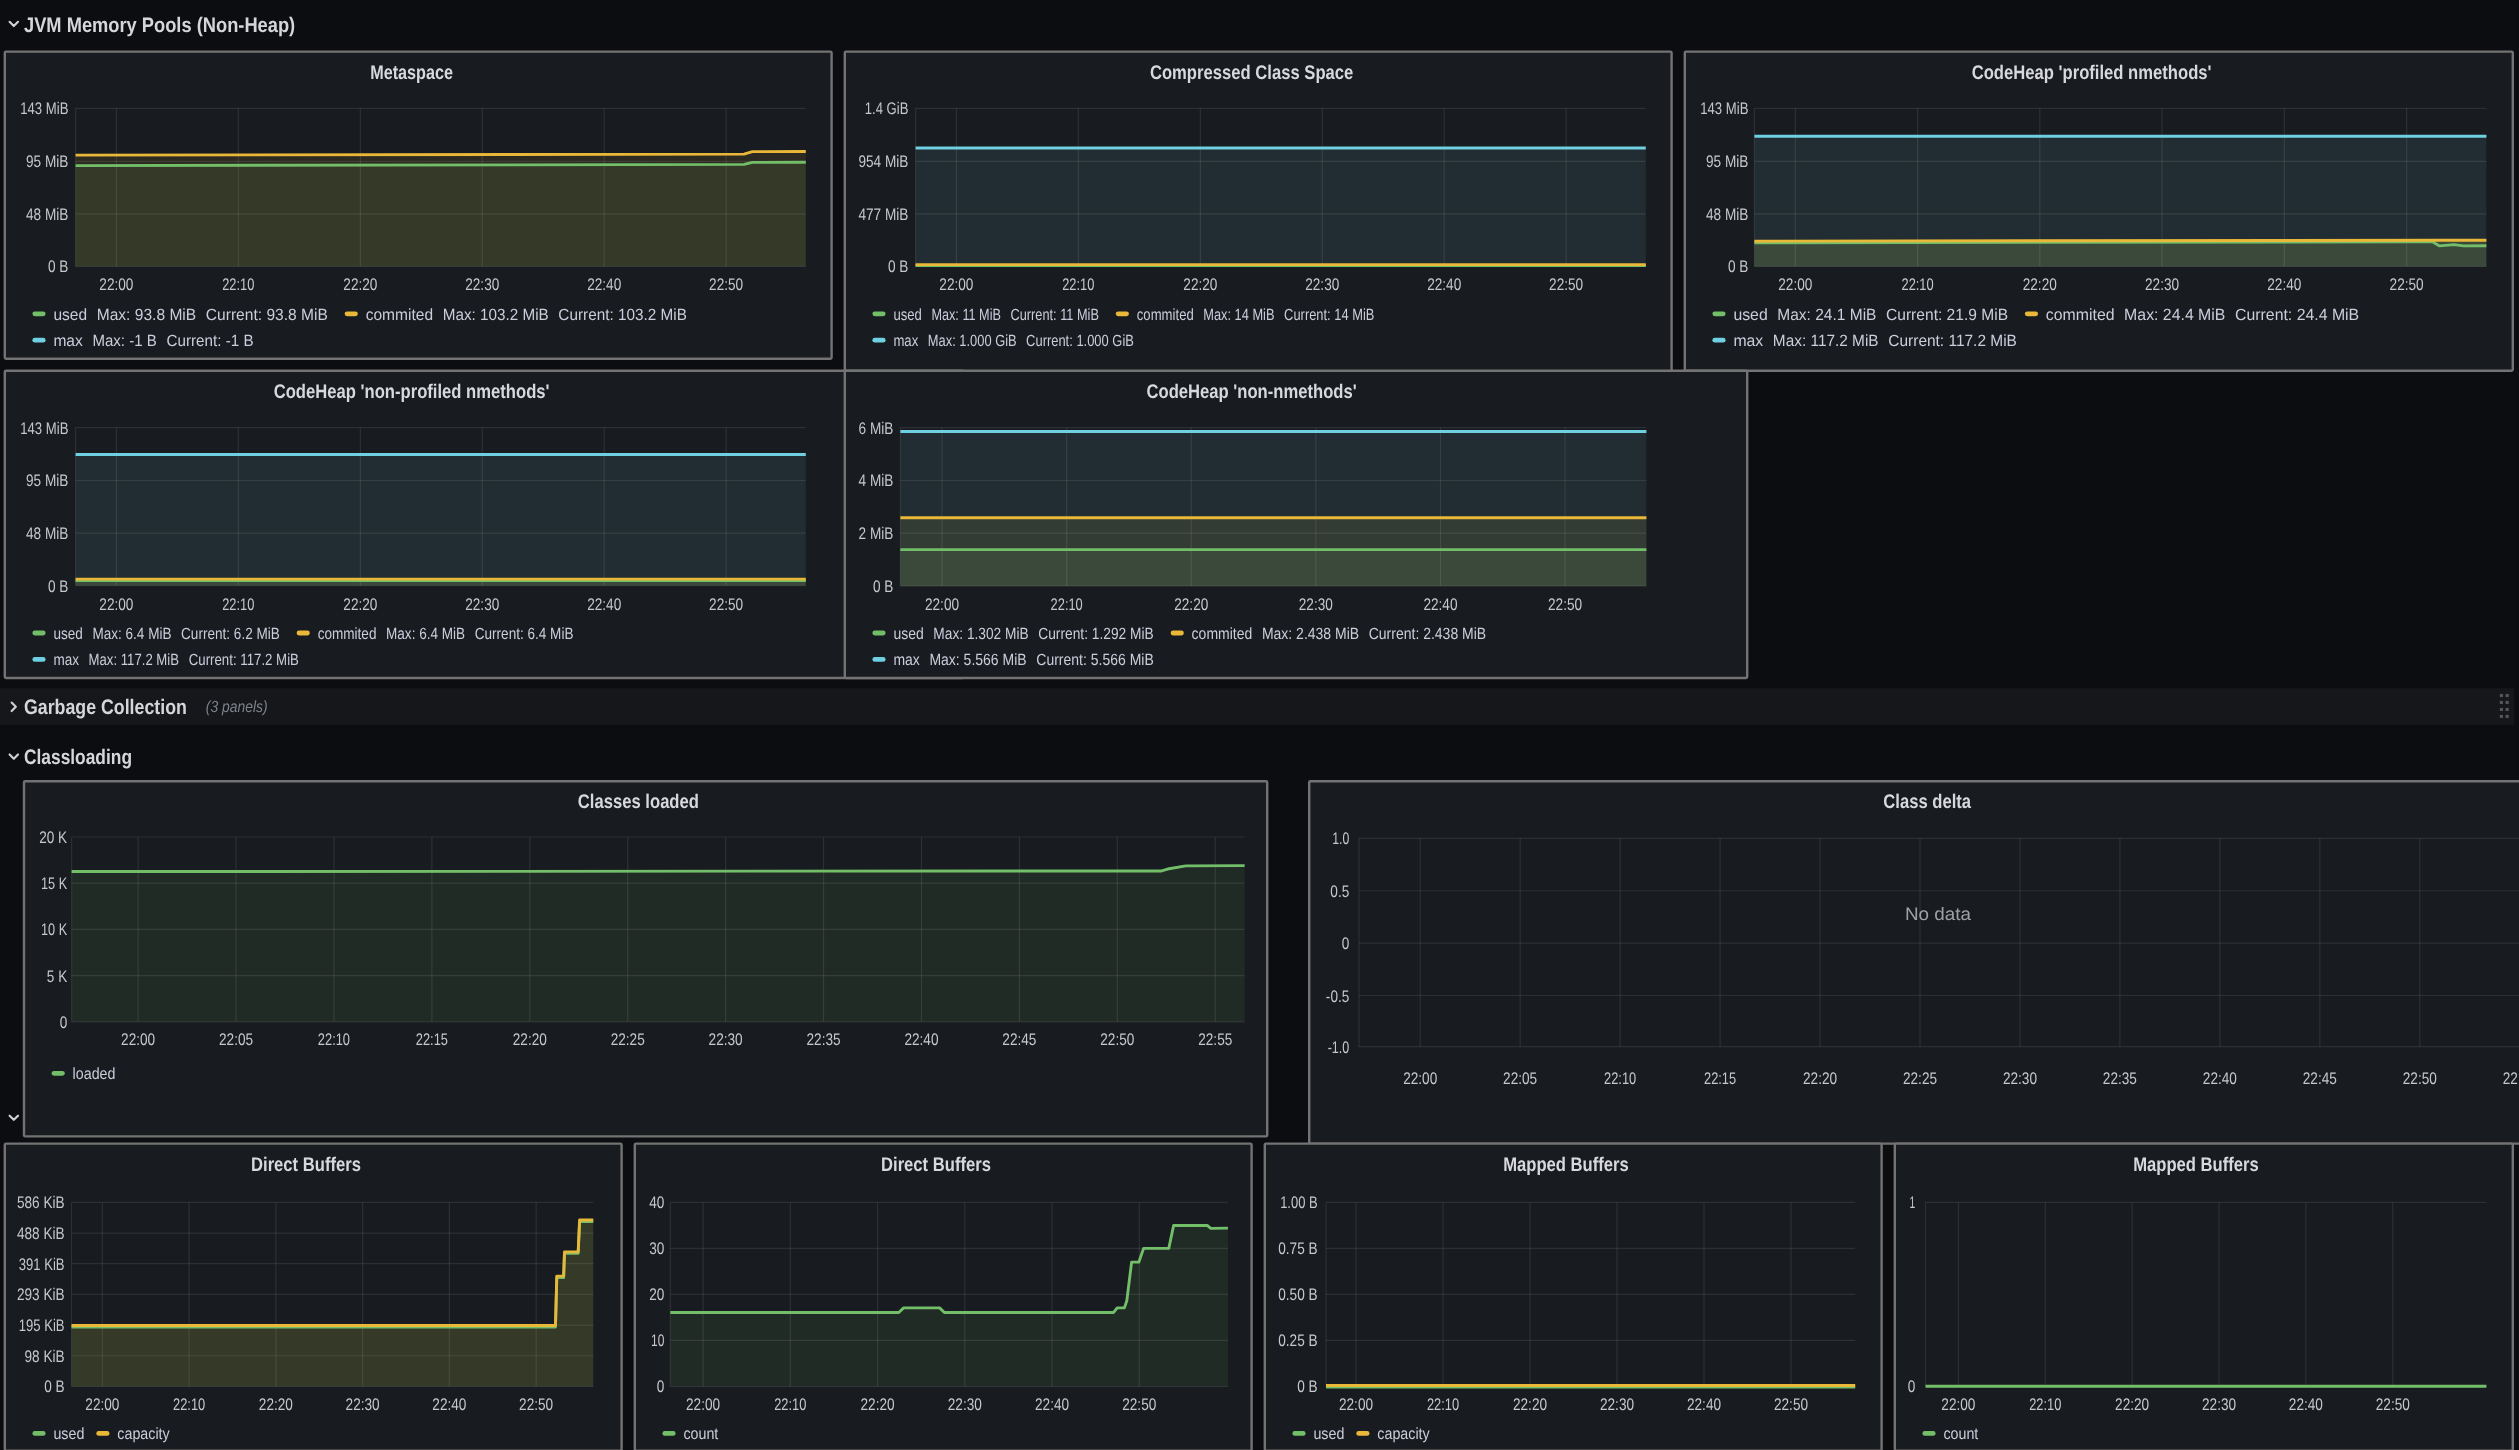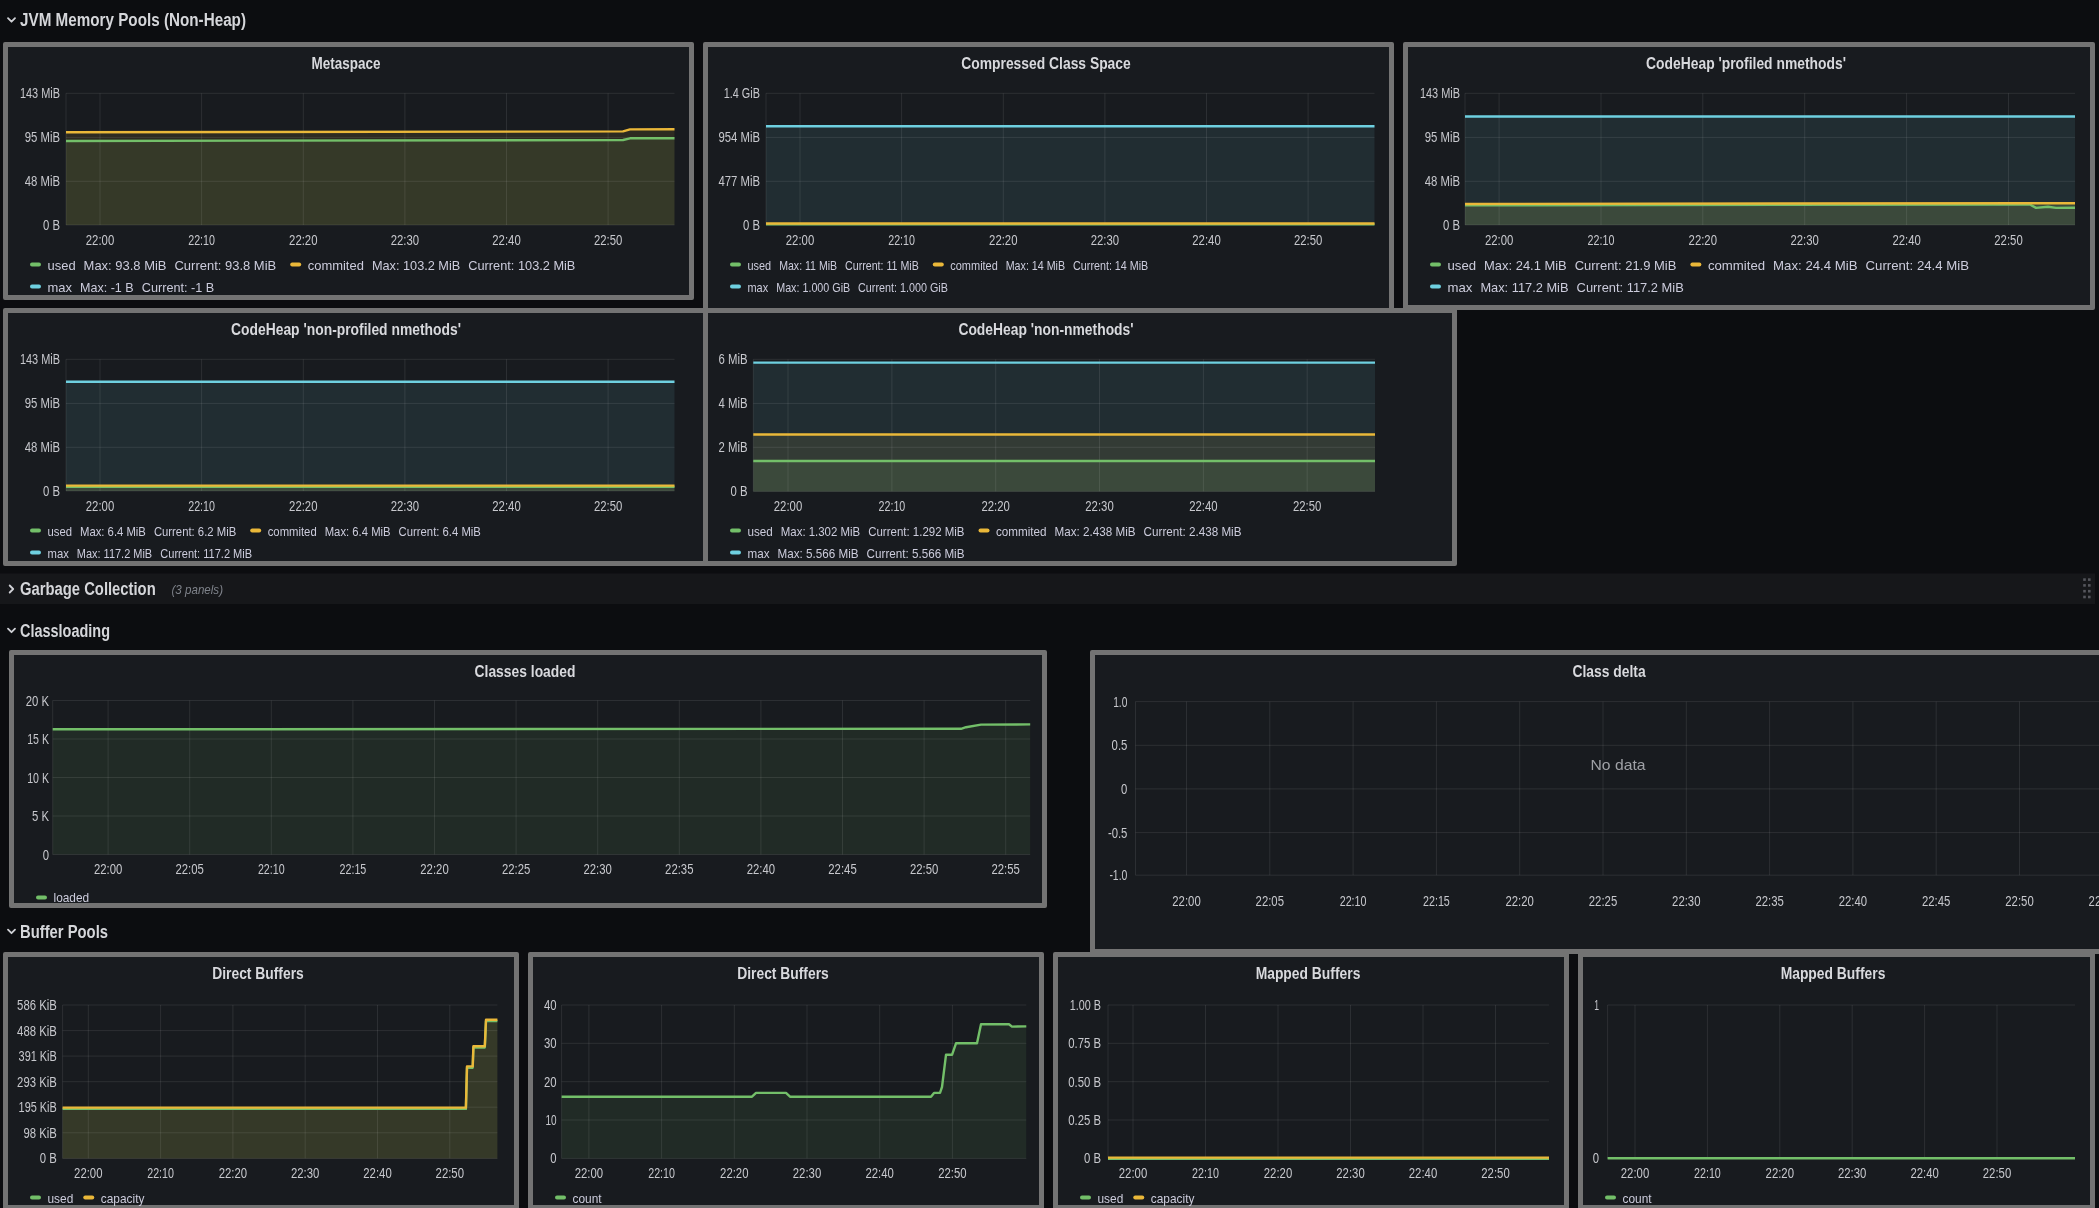--- a/index.html
+++ b/index.html
@@ -1,16 +1,16 @@
 <!DOCTYPE html>
 <html><head><meta charset="utf-8"><style>
 * { margin:0; padding:0; box-sizing:border-box; }
 html,body { width:2099px; height:1208px; background:#0c0d10; overflow:hidden;
   font-family:"Liberation Sans", sans-serif; }
-.panel { position:absolute; background:#181b1f; border:5px solid #737373; border-radius:2px; }
+.panel { position:absolute; background:#181b1f; border:2px solid #737373; border-radius:2px; }
 .panel svg { display:block; }
 svg text { font-family:"Liberation Sans", sans-serif; }
 .hdr { position:absolute; left:0; top:0; }
 </style></head>
 <body>
 <svg class="hdr" width="2099" height="1208">
     <rect x="0" y="573.5" width="2095" height="30.5" fill="#16171a"></rect>
     <path d="M8.0 18.2 L11.5 21.7 L15.0 18.2" fill="none" stroke="#d0d1d6" stroke-width="1.8" stroke-linecap="round" stroke-linejoin="round"></path>
     <text x="20.0" y="26.3" font-size="17.5" fill="#d5d6da" font-weight="bold" textLength="226.0" lengthAdjust="spacingAndGlyphs">JVM Memory Pools (Non-Heap)</text>
     <path d="M9.7 585.5 L13.2 589 L9.7 592.5" fill="none" stroke="#d0d1d6" stroke-width="1.8" stroke-linecap="round" stroke-linejoin="round"></path>
@@ -237,21 +237,21 @@
 <rect x="270.52904" y="215.5" width="11" height="4" rx="2" fill="#eab839"></rect>
 <text x="288.0" y="222.5" font-size="13.5" fill="#ccccdc" textLength="50.6" lengthAdjust="spacingAndGlyphs">commited</text>
 <text x="346.6" y="222.5" font-size="13.5" fill="#ccccdc" textLength="81.0" lengthAdjust="spacingAndGlyphs">Max: 2.438 MiB</text>
 <text x="435.6" y="222.5" font-size="13.5" fill="#ccccdc" textLength="97.9" lengthAdjust="spacingAndGlyphs">Current: 2.438 MiB</text>
 <rect x="22" y="237.5" width="11" height="4" rx="2" fill="#6ed0e0"></rect>
 <text x="39.5" y="244.5" font-size="13.5" fill="#ccccdc" textLength="22.0" lengthAdjust="spacingAndGlyphs">max</text>
 <text x="69.5" y="244.5" font-size="13.5" fill="#ccccdc" textLength="81.0" lengthAdjust="spacingAndGlyphs">Max: 5.566 MiB</text>
 <text x="158.6" y="244.5" font-size="13.5" fill="#ccccdc" textLength="97.9" lengthAdjust="spacingAndGlyphs">Current: 5.566 MiB</text>
     </svg>
   </div>
-<div class="panel" style="left:9px;top:650px;width:1038px;height:258px">
+<div class="panel" style="left:19px;top:650px;width:1038px;height:298px">
     <svg width="1038" height="258">
       <text x="511" y="21.5" text-anchor="middle" font-size="16.5" font-weight="bold" fill="#d8d9dd" textLength="100.9" lengthAdjust="spacingAndGlyphs">Classes loaded</text>
 <polygon points="38.7,74.3 947.0,73.8 952.0,72.2 967.0,69.6 1016.2,69.4 1016.2,199.5 38.7,199.5" fill="#212b26"></polygon>
 <line x1="38.7" y1="45.5" x2="1016.2" y2="45.5" stroke="rgba(255,255,255,0.09)" stroke-width="1"></line>
 <line x1="38.7" y1="84.0" x2="1016.2" y2="84.0" stroke="rgba(255,255,255,0.09)" stroke-width="1"></line>
 <line x1="38.7" y1="122.5" x2="1016.2" y2="122.5" stroke="rgba(255,255,255,0.09)" stroke-width="1"></line>
 <line x1="38.7" y1="161.0" x2="1016.2" y2="161.0" stroke="rgba(255,255,255,0.09)" stroke-width="1"></line>
 <line x1="38.7" y1="199.5" x2="1016.2" y2="199.5" stroke="rgba(255,255,255,0.09)" stroke-width="1"></line>
 <line x1="94.1" y1="45.5" x2="94.1" y2="199.5" stroke="rgba(255,255,255,0.09)" stroke-width="1"></line>
 <line x1="175.7" y1="45.5" x2="175.7" y2="199.5" stroke="rgba(255,255,255,0.09)" stroke-width="1"></line>

